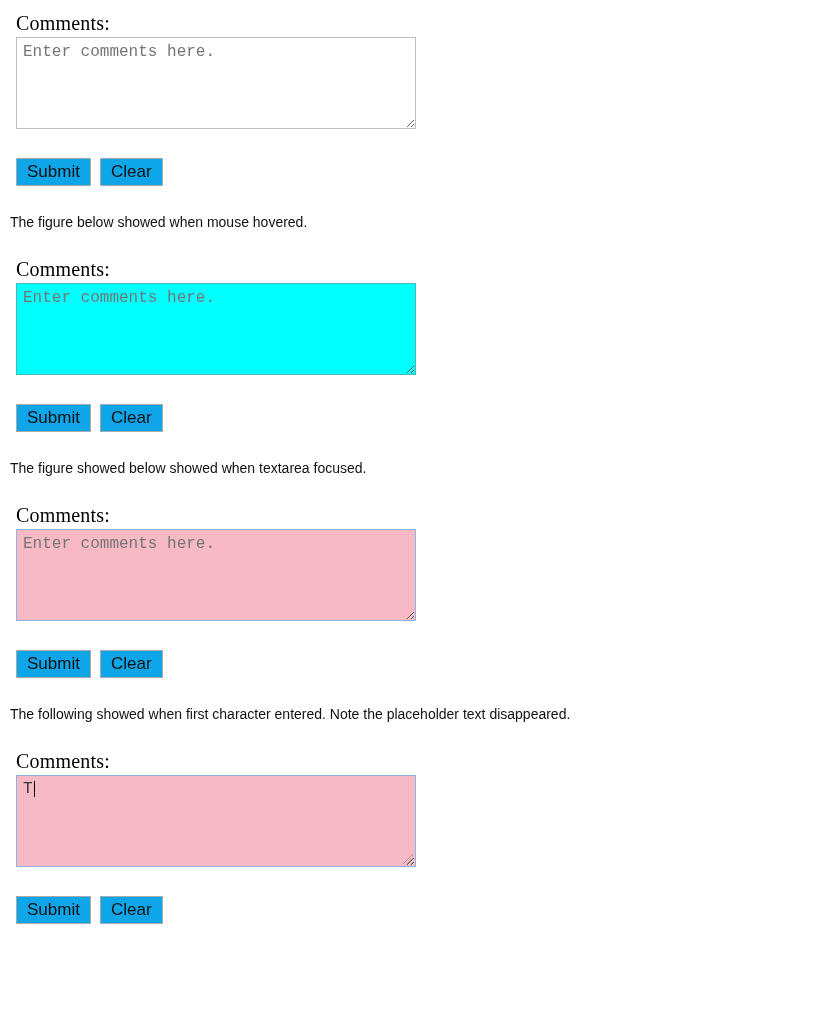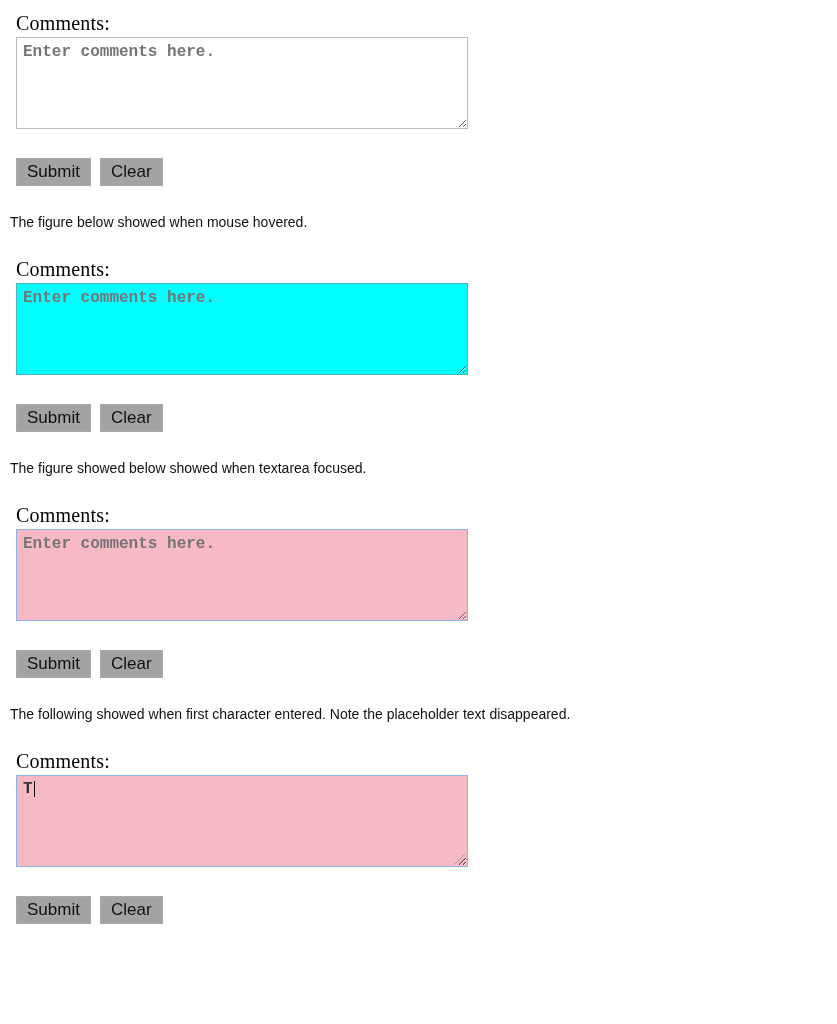--- a/index.html
+++ b/index.html
@@ -22,30 +22,29 @@
     }
     .label {
       font-family: Liberation Serif, serif;
       font-size: 20px;
       letter-spacing: 0.2px;
       margin-left: 6px;
       margin-bottom: 2px;
     }
     .textarea {
       display: block;
-      width: 452px;
+      width: 400px;
       height: 92px;
       font-family: Menlo, Consolas, "Courier New", monospace;
       font-size: 16px;
       padding: 4px 6px;
       margin-left: 6px;
       resize: both;
       line-height: 1.3;
       overflow: auto;
-      font-weight: bold;
     }
     .ta-default {
       border: 1px solid #bdbdbd;
       background: #fff;
       color: #888;
     }
     .ta-hover {
       border: 1px solid #4cb5b5;
       background: #00ffff;
       color: #777;
@@ -93,21 +92,21 @@
       display: inline-block;
     }
     .btn-row {
       margin-top: 24px;
       margin-left: 6px;
     }
     button.btn {
       font-family: Arial, Helvetica, sans-serif;
       font-size: 17px;
       padding: 3px 10px;
-      background: #a3a3a3;
+      background: #0ea5e9;
       border: 1px solid #a9a9a9;
       color: #111;
       cursor: pointer;
       margin-right: 4px;
     }
   </style>
 </head>
 <body>
 
 <div class="section">

